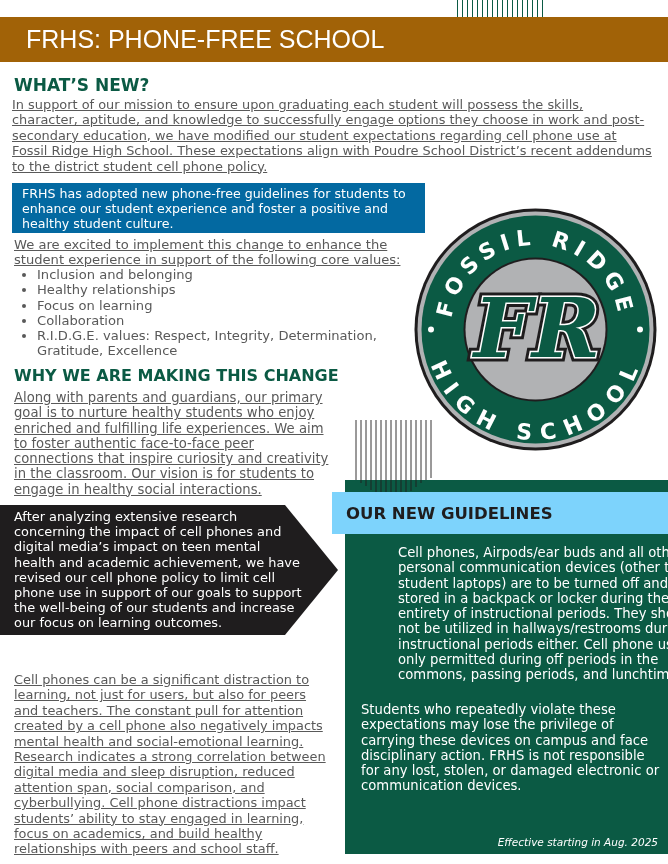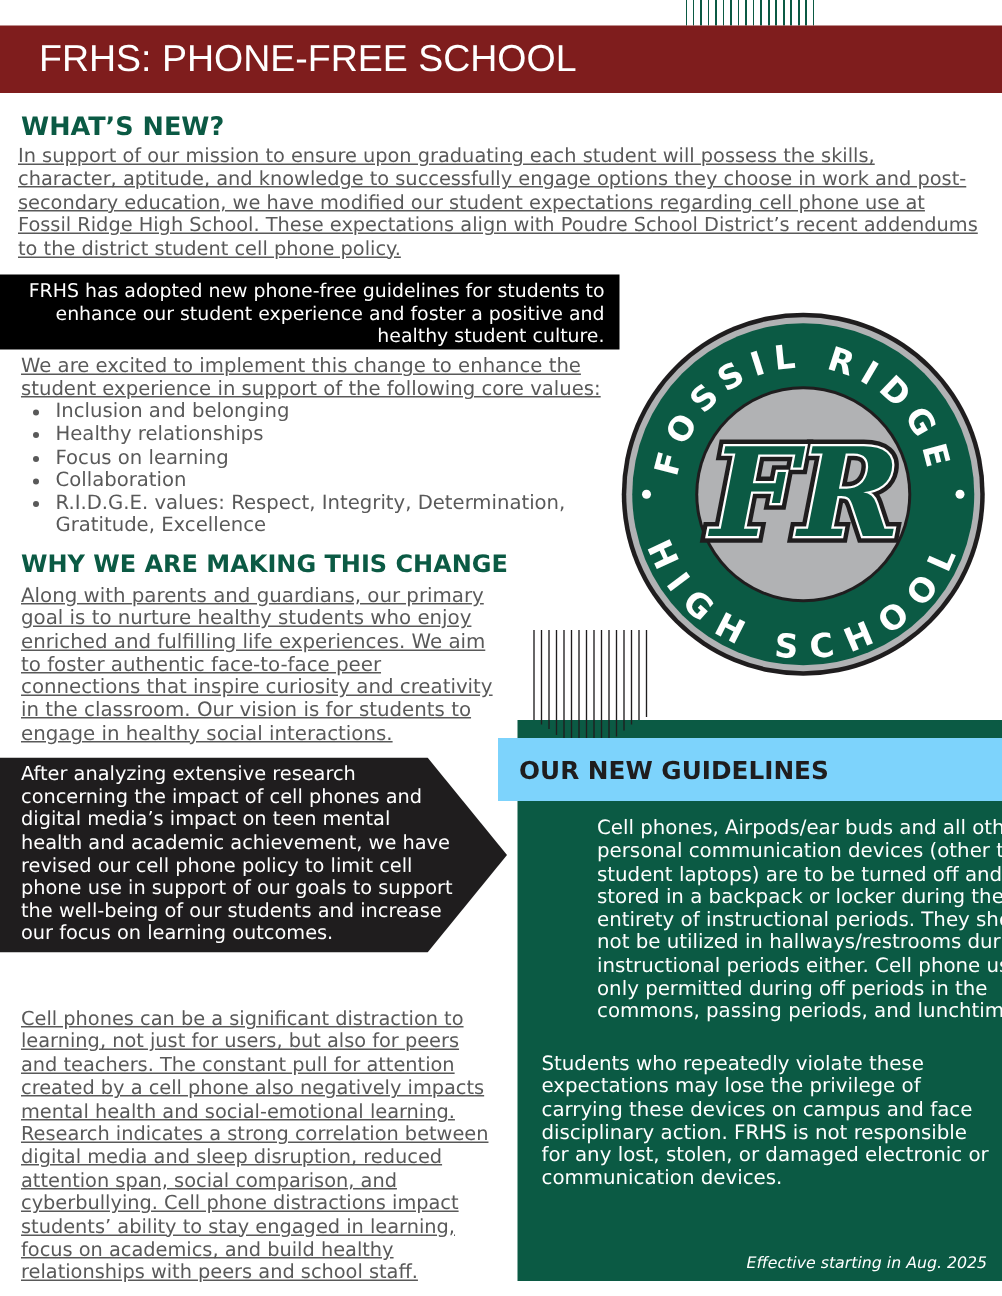--- a/index.html
+++ b/index.html
@@ -2,34 +2,34 @@
 <html><head>
 <meta charset="utf-8">
 <style>
   * { box-sizing: border-box; margin: 0; padding: 0; }
   html, body { width: 668px; height: 864px; background: #ffffff; overflow: hidden; }
   body { position: relative; font-family: "DejaVu Sans", sans-serif; color: #58595b; }
 
   .top-stripes { position: absolute; left: 457px; top: 0; width: 86px; height: 17px;
     background: repeating-linear-gradient(90deg, #0b5a44 0 1px, transparent 1px 5px); }
 
-  .title-bar { position: absolute; left: 0; top: 17px; width: 668px; height: 45px; background: #7f1d1d; }
+  .title-bar { position: absolute; left: 0; top: 17px; width: 668px; height: 45px; background: #a16207; }
   .title-bar h1 { position: absolute; left: 26px; top: 8px; font-weight: normal; font-size: 25px;
     color: #ffffff; letter-spacing: 0px; font-family: "Liberation Sans", sans-serif; }
 
   .h2 { position: absolute; font-family: "DejaVu Sans", sans-serif; font-weight: bold; color: #0b5a44; }
   .whats-new { left: 14px; top: 75px; font-size: 17px; }
   .why { left: 14px; top: 366px; font-size: 16px; }
 
   .body-text { position: absolute; font-size: 13.2px; line-height: 15.3px; color: #595959;
     font-family: "DejaVu Sans", sans-serif; text-decoration: underline; }
   .intro { left: 12px; top: 97px; width: 640px; font-size: 12.9px; line-height: 15.4px; }
 
-  .adopted-box { position: absolute; left: 0; top: 183px; width: 413px; height: 50px; background: #000000;
-    color: #ffffff; text-align: right; font-size: 12.6px; line-height: 15px; padding: 3px 10px 0 10px; }
+  .adopted-box { position: absolute; left: 12px; top: 183px; width: 413px; height: 50px; background: #0369a1;
+    color: #ffffff; text-align: left; font-size: 12.6px; line-height: 15px; padding: 3px 10px 0 10px; }
 
   .excited { left: 14px; top: 237px; width: 390px; font-size: 13.1px; }
   .values-list { position: absolute; left: 20px; top: 267px; width: 380px; list-style: none;
     font-size: 13.1px; line-height: 15.3px; color: #595959; }
   .values-list li { position: relative; padding-left: 17px; }
   .values-list li::before { content: ""; position: absolute; left: 2px; top: 6px; width: 4px; height: 4px;
     border-radius: 50%; background: #595959; }
 
   .why-text { left: 14px; top: 390px; width: 320px; }
 

